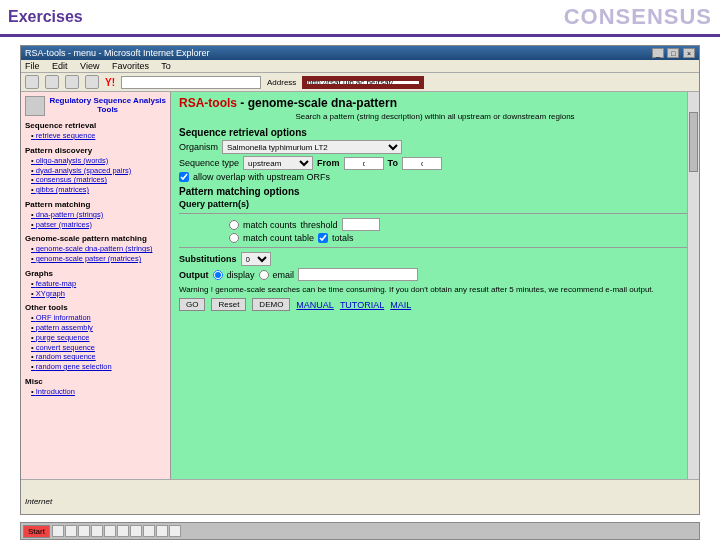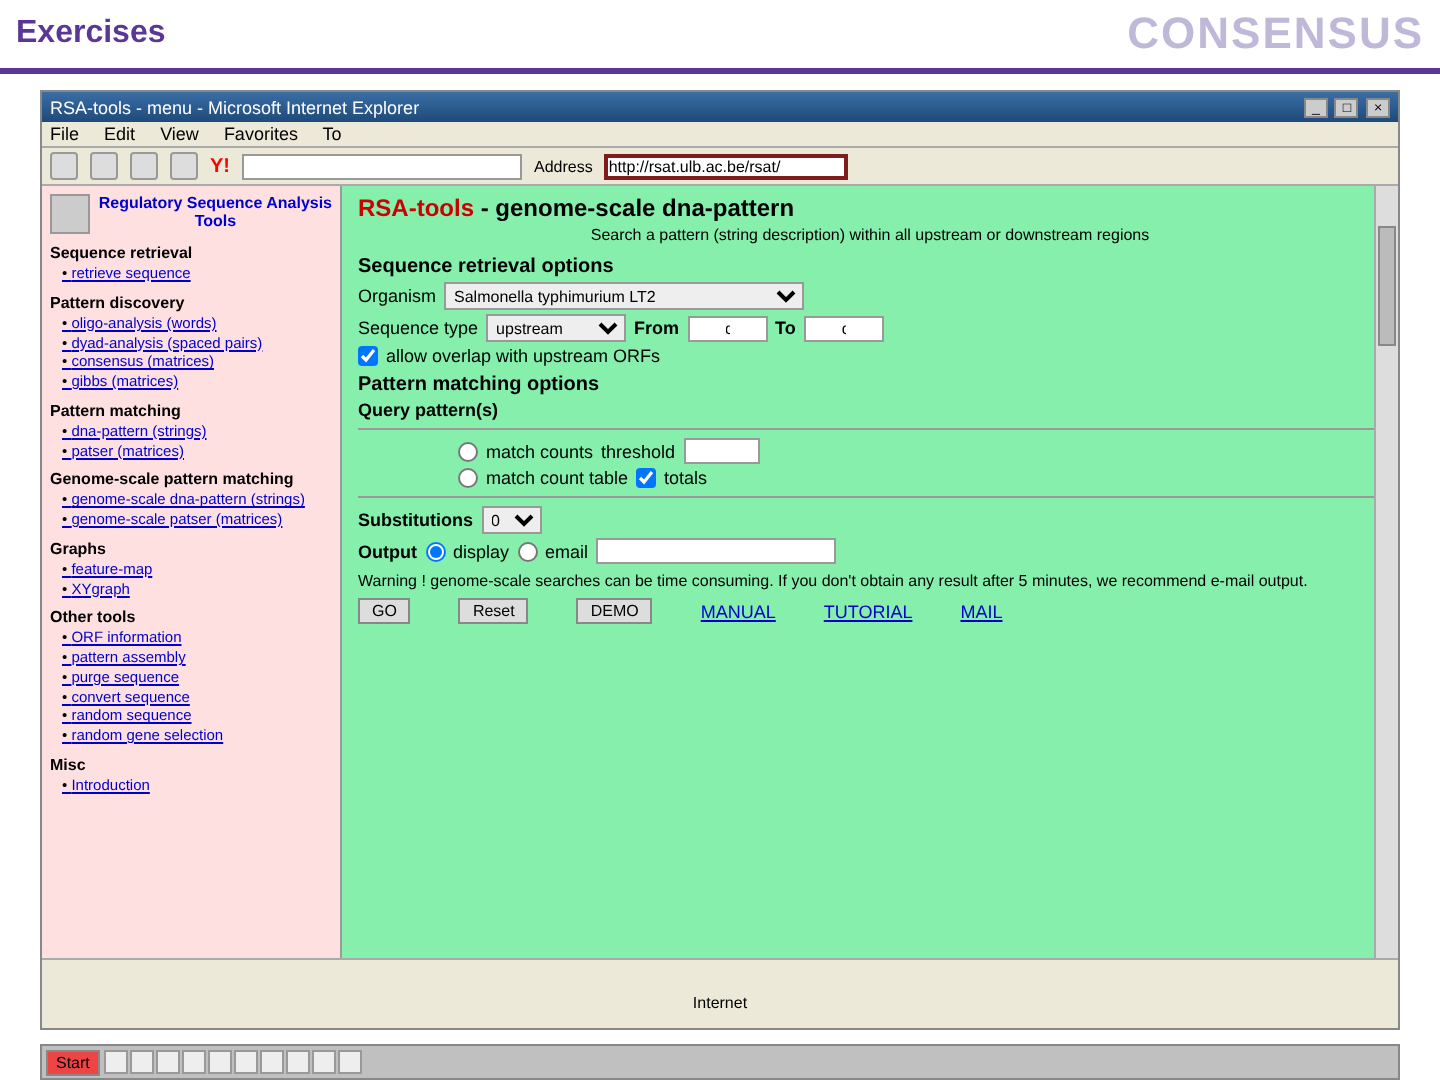--- a/index.html
+++ b/index.html
@@ -10,21 +10,21 @@
   .ie-window { margin: 8px 20px 0 20px; border: 1px solid #888; background: #ece9d8; height: 470px; position: relative; display: flex; flex-direction: column; }
   .titlebar { background: linear-gradient(#3a6ea5,#1f4a7a); color: #fff; font-size: 9px; padding: 2px 4px; display: flex; justify-content: space-between; align-items: center; }
   .titlebar .btns span { display:inline-block; width:12px; height:10px; background:#ccc; border:1px solid #888; margin-left:1px; font-size:7px; text-align:center; line-height:9px; color:#000;}
   .menubar { background:#ece9d8; padding:1px 4px; font-size:9px; border-bottom:1px solid #aaa; }
   .menubar span { margin-right:10px; }
   .toolbar { background:#ece9d8; padding:2px 4px; border-bottom:1px solid #aaa; display:flex; align-items:center; gap:6px; }
   .toolbar .navbtn { display:inline-block; width:14px; height:14px; background:#ddd; border:1px solid #999; border-radius:2px; }
   .toolbar .y { font-weight:bold; color:#f00; font-size:10px;}
   .toolbar input.search { width:140px; height:13px; font-size:8px; border:1px solid #999;}
   .toolbar .addr-label { font-size:8px;}
-  .toolbar input.addr { width:122px; height:13px; font-size:8px; border:2px solid #7f1d1d; background:#fff;}
+  .toolbar input.addr { width:122px; height:13px; font-size:8px; border:5px solid #7f1d1d; background:#fff;}
   .content { flex:1; display:flex; background:#86efac; overflow:hidden;}
   .sidebar { width:150px; background:#ffe0e0; border-right:1px solid #999; padding:4px; font-size:8px; overflow:hidden;}
   .sidebar .logo { display:flex; align-items:center; gap:4px; margin-bottom:4px;}
   .sidebar .logo .icon { width:24px; height:20px; background:#ccc; border:1px solid #999;}
   .sidebar .brand { color:#00c; font-weight:bold; font-size:8px; text-align:center; line-height:1.1;}
   .sidebar h4 { font-size:8px; font-weight:bold; margin-top:5px; margin-bottom:1px; color:#000;}
   .sidebar ul { list-style:none; padding-left:6px;}
   .sidebar li { color:#00c; text-decoration:underline; font-size:7.5px; line-height:1.3; cursor:pointer;}
   .sidebar li::before { content:"• "; color:#000; text-decoration:none;}
   .main { flex:1; padding:4px 8px; font-size:9px; overflow:hidden; position:relative;}
@@ -33,23 +33,23 @@
   .main .sub { font-size:8px; text-align:center; margin:2px 0 6px;}
   .main h3 { font-size:10px; font-weight:bold; margin:4px 0 2px;}
   .row { display:flex; align-items:center; gap:4px; margin:2px 0; font-size:9px;}
   .row select { font-size:8px; height:14px; border:1px solid #999; background:#eee;}
   .row input[type=text] { font-size:8px; height:13px; border:1px solid #999; padding:0 18px;}
   .row input[type=checkbox], .row input[type=radio] { width:10px; height:10px;}
   textarea.pattern { width:320px; height:18px; font-size:8px; font-family:monospace; border:1px solid #999;}
   .link { color:#00c; text-decoration:underline; cursor:pointer;}
   hr.sep { margin:4px 0; border:none; border-top:1px solid #999;}
   .warning { font-size:8px; margin:4px 0;}
-  .btnrow { display:flex; gap:24px; align-items:center; margin-top:4px;}
+  .btnrow { display:flex; gap:6px; align-items:center; margin-top:4px;}
   .btnrow button { font-size:8px; padding:1px 6px; background:#ddd; border:1px solid #888; cursor:pointer;}
-  .statusbar { background:#ece9d8; border-top:1px solid #aaa; height:14px; font-size:8px; padding:17px 4px; display:flex; justify-content:center;}
+  .statusbar { background:#ece9d8; border-top:1px solid #aaa; height:14px; font-size:8px; padding:17px 4px; display:flex; justify-content:flex-start;font-style:italic;}
   .taskbar { position:absolute; bottom:0; left:0; right:0; margin:0 20px; height:18px; background:#c0c0c0; border:1px solid #888; display:flex; align-items:center; gap:2px; padding:0 2px; font-size:8px;}
   .taskbar .start { background:#ef4444; border:1px solid #888; padding:1px 4px; cursor:pointer;}
   .taskbar .tray { display:flex; gap:1px;}
   .taskbar .tray span { width:12px; height:12px; background:#eee; border:1px solid #999;}
   .taskbar .clock { margin-left:auto; padding:0 4px;}
   .scrollbar { position:absolute; right:0; top:0; bottom:0; width:12px; background:#ddd; border-left:1px solid #aaa;}
   .scrollbar .thumb { position:absolute; top:20px; left:1px; right:1px; height:60px; background:#bbb; border:1px solid #888;}
 </style>
 </head>
 <body>

